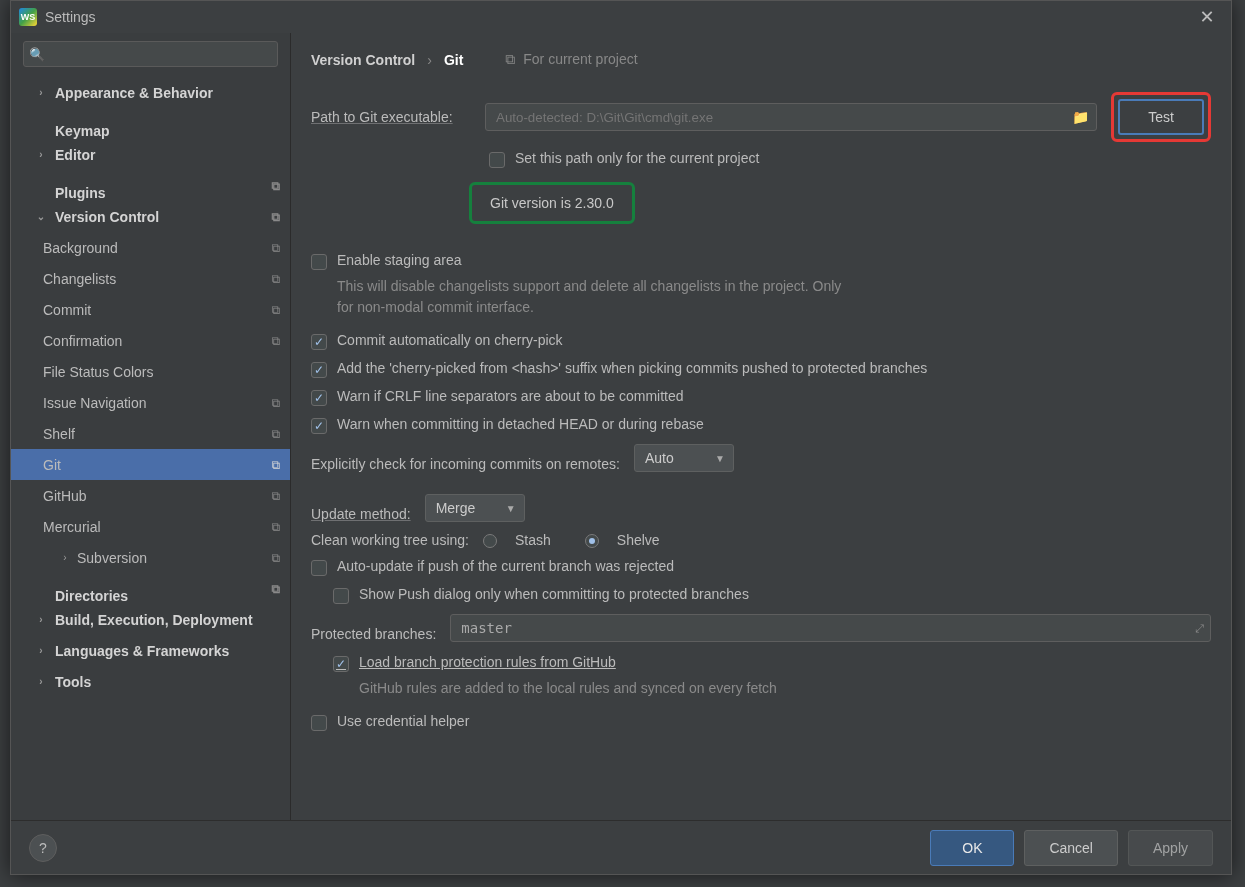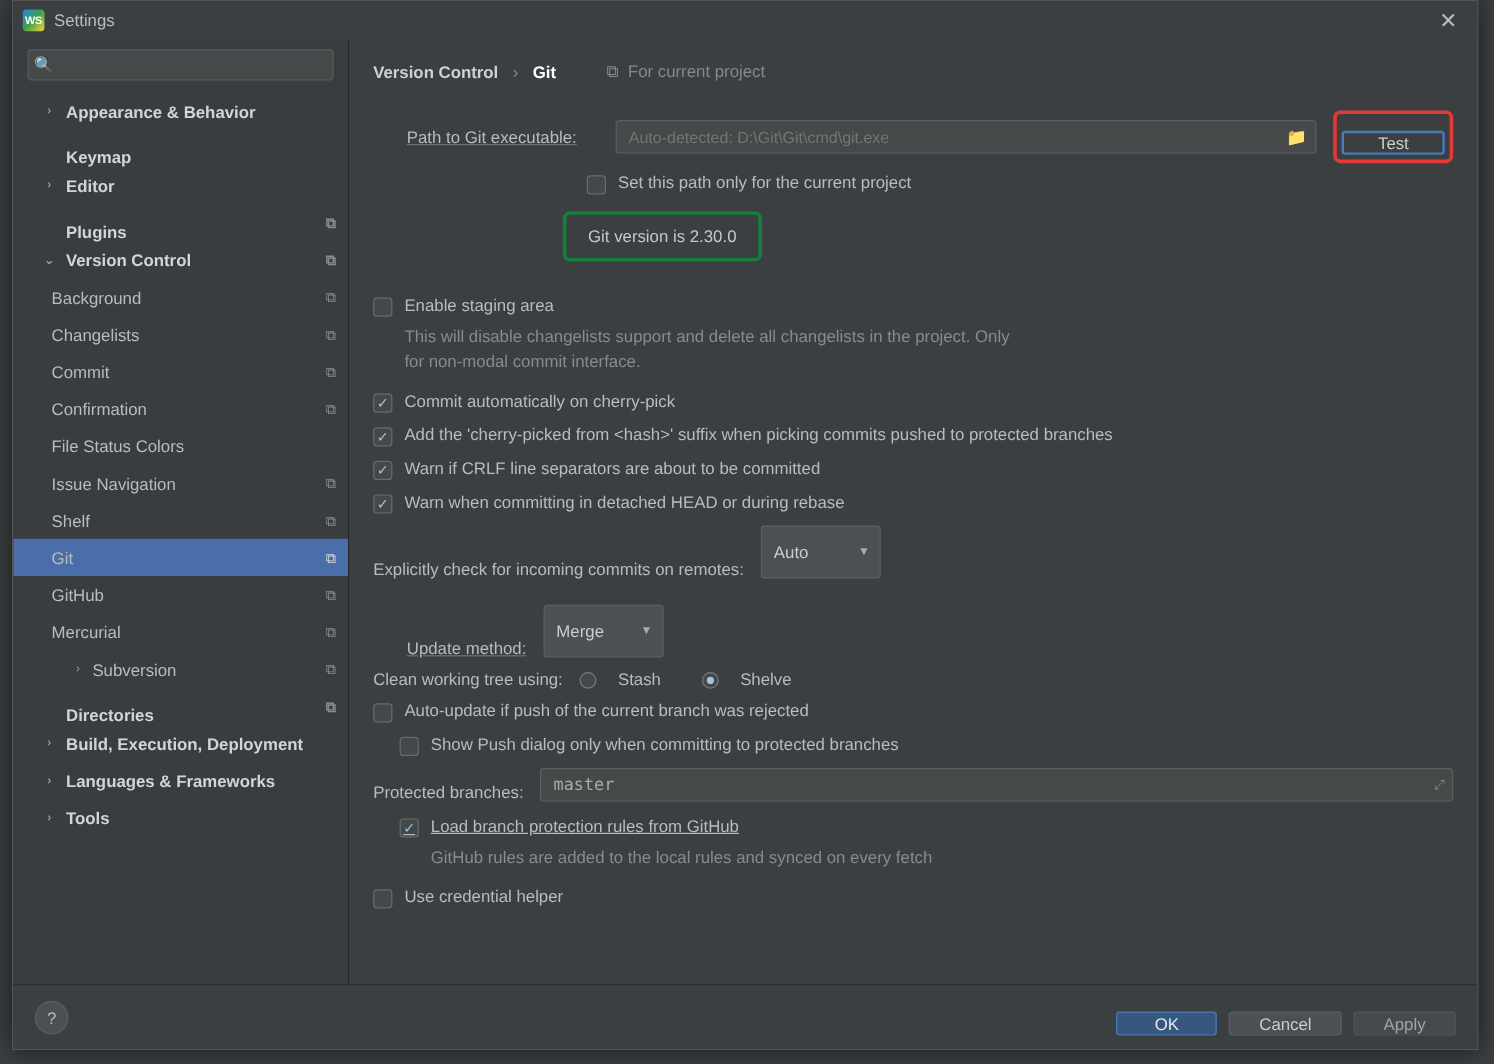--- a/index.html
+++ b/index.html
@@ -124,49 +124,48 @@
   .breadcrumb .proj { margin-left: 30px; color: #888;}
   .breadcrumb .proj-ic { margin-right:4px;}
   .row {
     display: flex;
     align-items: flex-end;
     margin-bottom: 8px;
     gap: 10px;
   }
   .row.lbl-first { gap: 14px; }
   .lbl { color: #bbb; }
-  .lbl.under { text-decoration: underline; text-decoration-color: rgba(187,187,187,0.4); margin-left: 28px;}
+  .lbl.under { text-decoration: underline; text-decoration-color: rgba(187,187,187,0.4);}
   .text-input {
     height: 28px;
     background: #45494a;
     border: 1px solid #5e5e5e;
     border-radius: 3px;
     color: #aaa;
     padding: 0 30px 0 10px;
     outline: none;
     flex: 1;
   }
   .text-input.placeholder { color:#808080;}
   .input-wrap { position: relative; flex: 1; display:flex;}
   .input-wrap .folder-ic {
     position: absolute; right: 8px; top: 50%; transform: translateY(-50%);
     color:#888;
   }
   .btn {
-    height: 20px;
+    height: 36px;
     padding: 0 24px;
     background: #4c5052;
     border: 1px solid #5e6060;
     border-radius: 3px;
     color: #ccc;
     cursor: pointer;
     display: inline-flex;
     align-items: center;
     justify-content: center;
-    margin-top: 10px;
   }
   .btn.primary { background:#365880; border-color:#4a7bb8; color:#e8e8e8;}
   .btn.test-outline { border: 2px solid #4a7bb8; background:#3c3f41; padding:0 28px;}
   .redbox {
     border: 3px solid #e53935;
     border-radius: 6px;
     padding: 4px;
   }
   .redbox.test { display:inline-flex;}
   .chk-row {
@@ -197,21 +196,21 @@
   .chk.checked::after{ content:"✓"; }
   .desc {
     color: #8a8a8a;
     margin-left: 26px;
     margin-top: -4px;
     margin-bottom: 14px;
     line-height: 1.5;
     max-width: 520px;
   }
   .select {
-    height: 44px;
+    height: 28px;
     background: #4c5052;
     border: 1px solid #5e6060;
     border-radius: 3px;
     color: #ccc;
     padding: 0 28px 0 10px;
     display: inline-flex;
     align-items: center;
     position: relative;
     min-width: 100px;
   }

